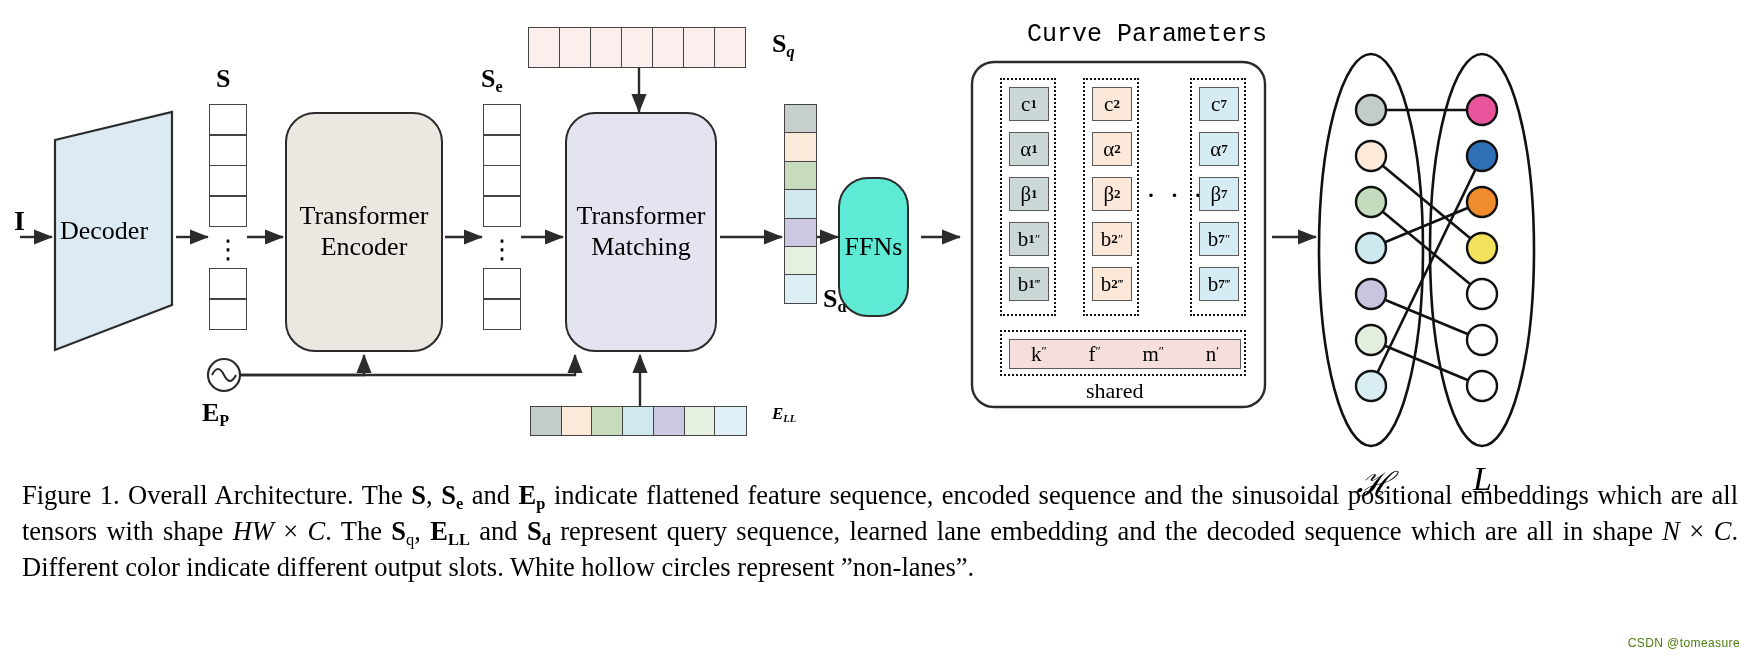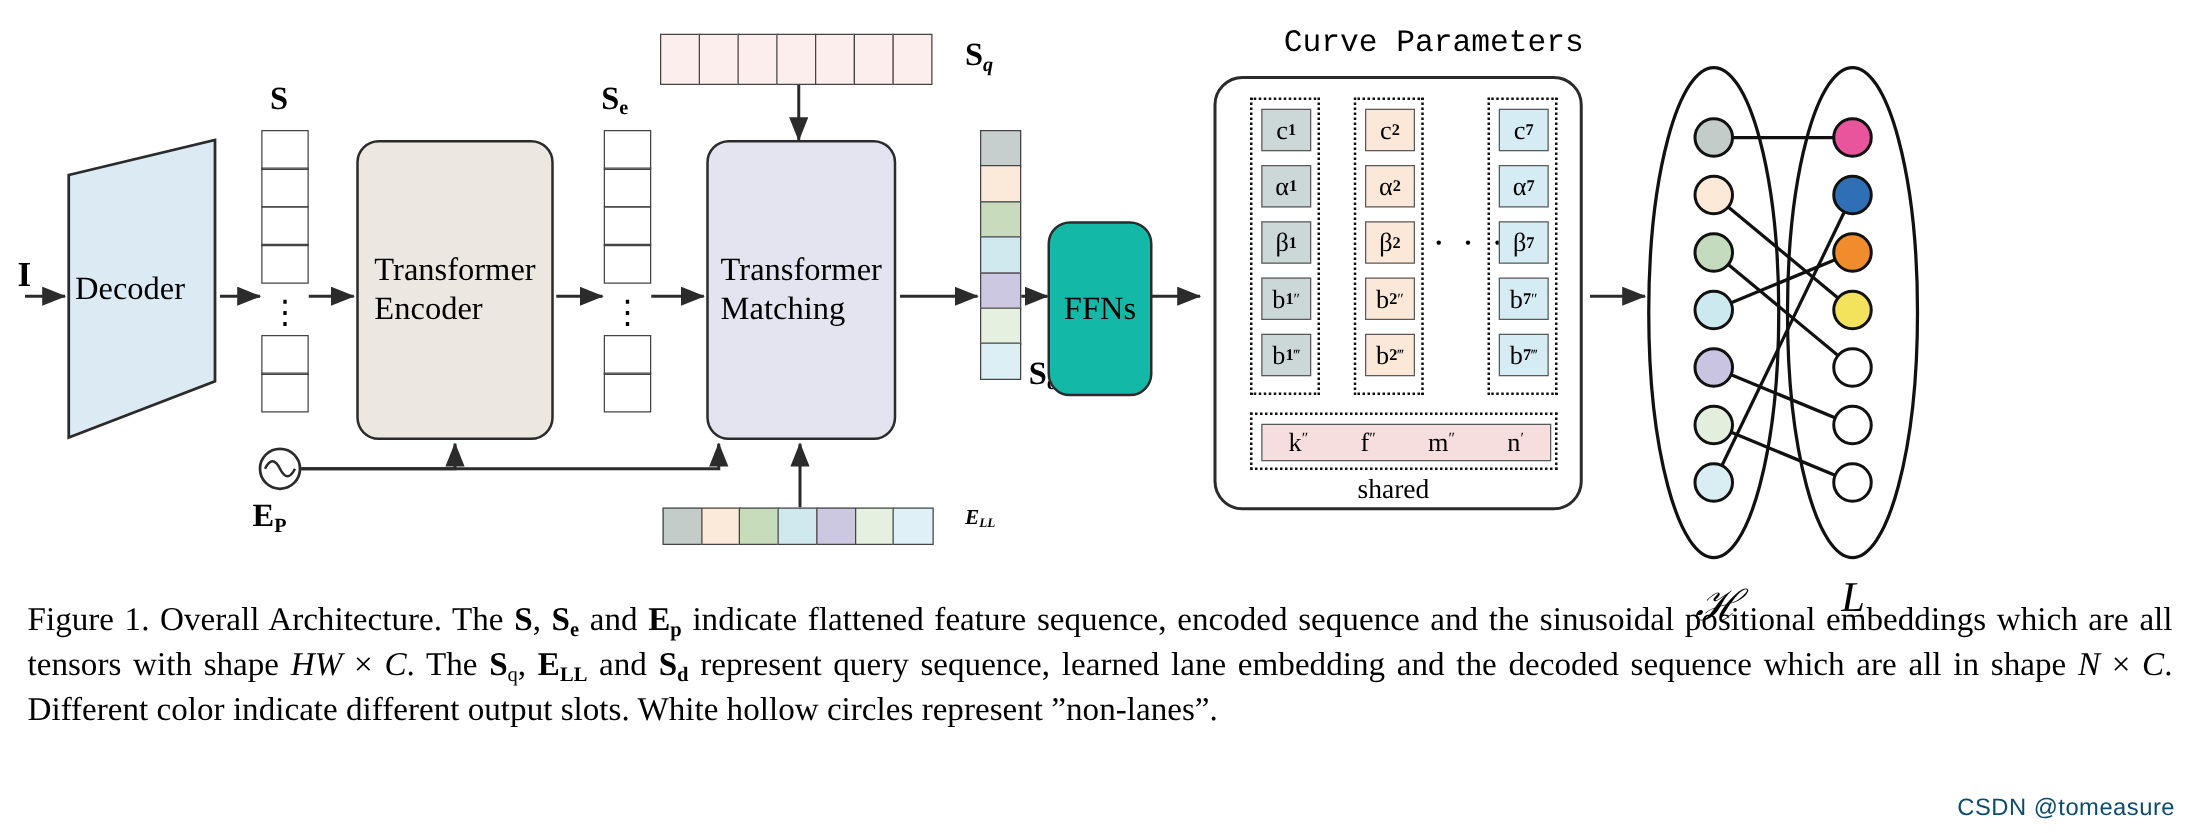--- a/index.html
+++ b/index.html
@@ -5,32 +5,32 @@
   html,body{margin:0;padding:0;background:#ffffff;}
   body{width:1758px;height:666px;position:relative;overflow:hidden;
        font-family:"Liberation Serif","DejaVu Serif",serif;color:#000;}
   .fig{position:absolute;left:0;top:0;width:1758px;height:666px;}
   svg.layer{position:absolute;left:0;top:0;width:1758px;height:666px;pointer-events:none;}
   .lbl{position:absolute;font-family:"Liberation Serif",serif;}
   .bold{font-weight:bold;}
   .sub{font-size:.62em;vertical-align:-0.28em;font-weight:bold;}
   .subi{font-size:.62em;vertical-align:-0.28em;font-style:normal;}
   .box{position:absolute;box-sizing:border-box;}
-  .rrect{position:absolute;box-sizing:border-box;border:2px solid #2b2b2b;border-radius:18px;
-         display:flex;align-items:center;justify-content:center;line-height:1.18;}
+  .rrect{position:absolute;box-sizing:border-box;border:2px solid #2b2b2b;border-radius:30px;
+         display:flex;align-items:center;justify-content:center;text-align:center;line-height:1.18;}
   .cellcol{position:absolute;box-sizing:border-box;}
   .cell{box-sizing:border-box;border:1.6px solid #444;}
   .rowcell{box-sizing:border-box;border:1.6px solid #444;float:left;height:100%;}
   .dashbox{position:absolute;box-sizing:border-box;border:2.6px dotted #111;}
   .pbox{position:absolute;box-sizing:border-box;border:1.8px solid #5a5a5a;
         display:flex;align-items:center;justify-content:center;font-size:21px;}
   .caption{position:absolute;left:22px;top:478px;width:1716px;font-size:26.5px;
            line-height:1.29;text-align:justify;}
   .wm{position:absolute;right:18px;top:636px;font-family:"Liberation Sans",sans-serif;
-      font-size:19px;color:#0c4a6e;letter-spacing:.4px;}
+      font-size:12px;color:#4d7c0f;letter-spacing:.4px;}
   .ttl{position:absolute;font-size:25px;}
   .mathcal{font-family:"Liberation Serif",serif;font-style:italic;font-size:34px;}
   .dots3{position:absolute;font-size:30px;letter-spacing:3px;}
   .vdots{position:absolute;font-size:26px;line-height:.5;text-align:center;}
 </style>
 </head>
 <body>
 
 <div class="fig">
 
@@ -164,21 +164,21 @@
     <div class="cell" style="height:30px;background:#c6cfcd;"></div>
     <div class="cell" style="height:30px;background:#fbe9d9;margin-top:-1.6px;"></div>
     <div class="cell" style="height:30px;background:#c8dcbd;margin-top:-1.6px;"></div>
     <div class="cell" style="height:30px;background:#cfe9ef;margin-top:-1.6px;"></div>
     <div class="cell" style="height:30px;background:#ccc8e2;margin-top:-1.6px;"></div>
     <div class="cell" style="height:30px;background:#e6f0e0;margin-top:-1.6px;"></div>
     <div class="cell" style="height:30px;background:#dceff5;margin-top:-1.6px;"></div>
   </div>
   <div class="lbl bold" style="left:823px;top:284px;font-size:26px;">S<span class="sub">d</span></div>
 
-  <div class="rrect" style="left:838px;top:177px;width:84px;height:140px;background:#14b8a6;font-size:26px;">
+  <div class="rrect" style="left:838px;top:177px;width:71px;height:140px;background:#5eead4;font-size:26px;">
     <span>FFNs</span>
   </div>
 
   <div class="lbl bold" style="left:202px;top:398px;font-size:26px;">E<span class="sub">P</span></div>
 
   <div class="box" style="left:530px;top:406px;width:226px;height:30px;">
     <div class="rowcell" style="width:32.3px;background:#c3ccc9;"></div>
     <div class="rowcell" style="width:32.3px;background:#fbe9d9;margin-left:-1.6px;"></div>
     <div class="rowcell" style="width:32.3px;background:#c6dcbb;margin-left:-1.6px;"></div>
     <div class="rowcell" style="width:32.3px;background:#cfe9ef;margin-left:-1.6px;"></div>

